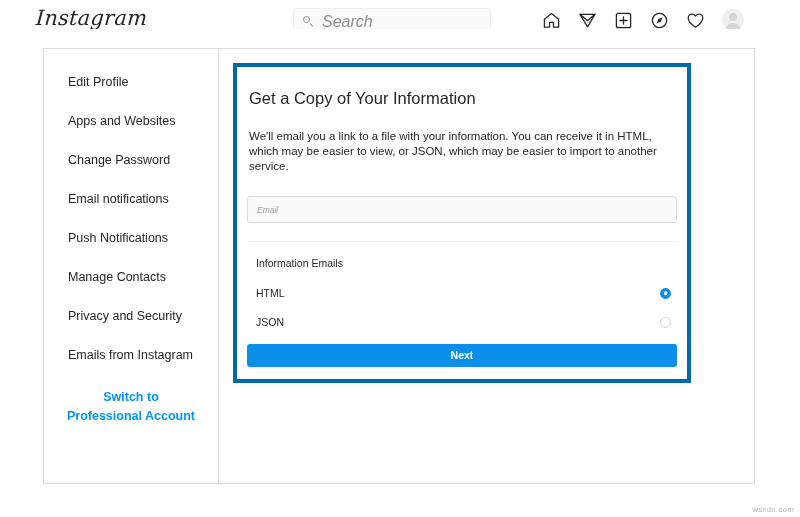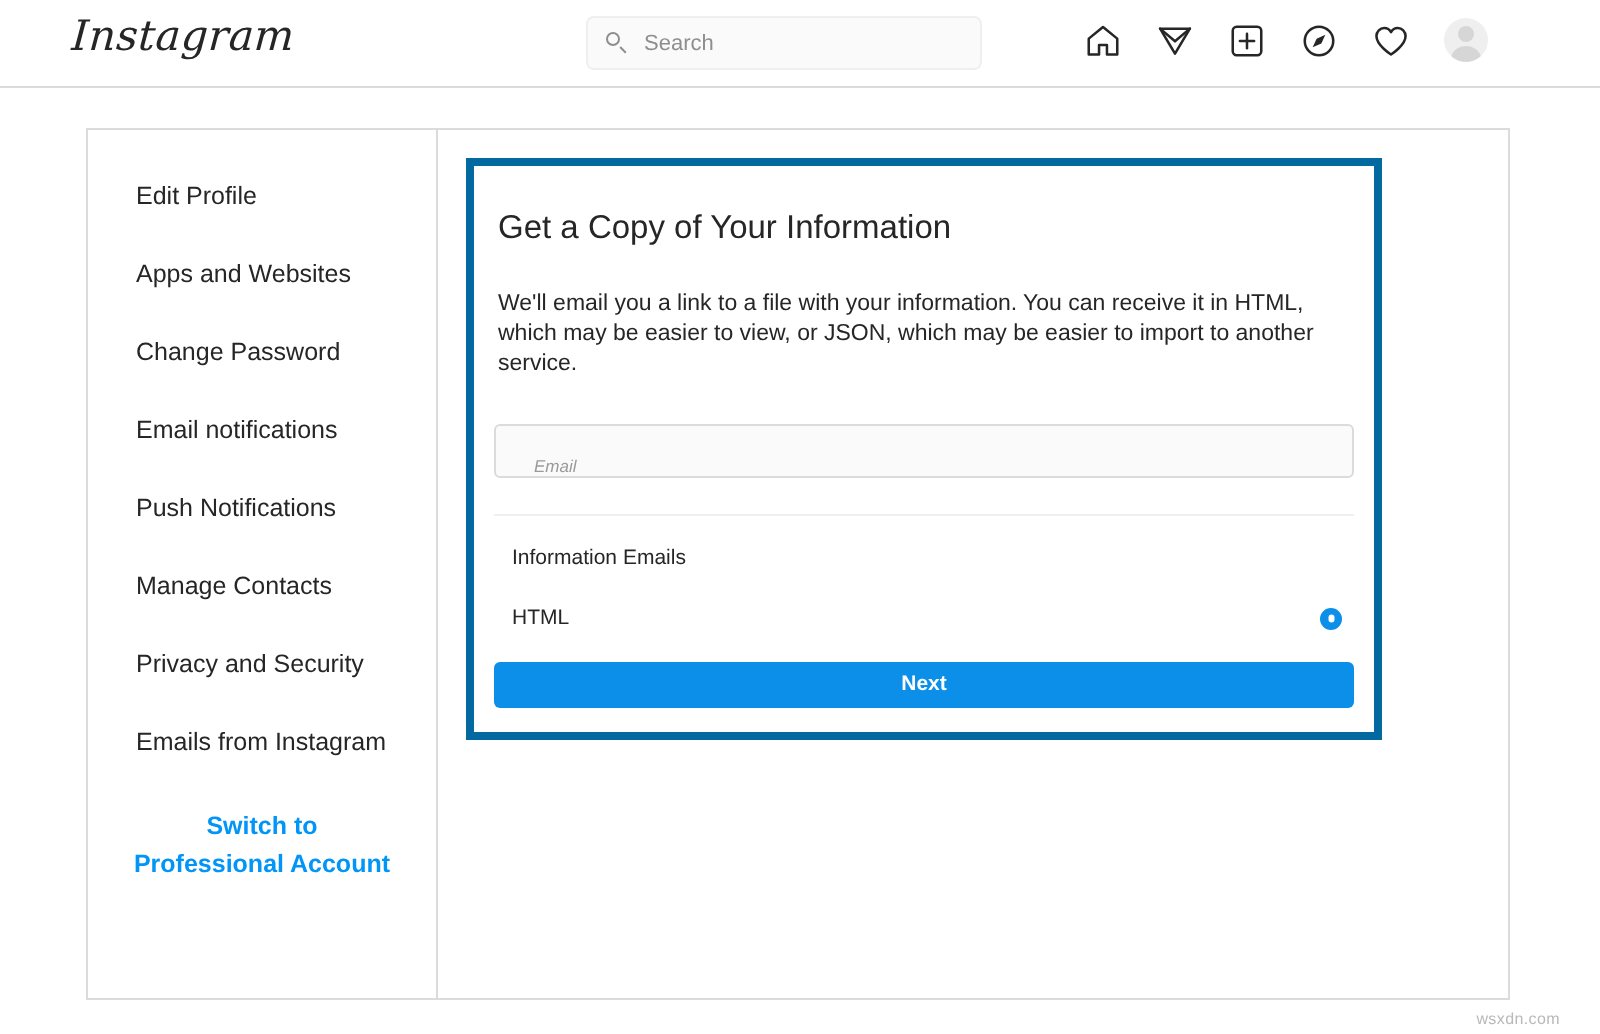--- a/index.html
+++ b/index.html
@@ -72,23 +72,24 @@
   .search-icon::after {
     content: "";
     position: absolute;
     left: 7px; top: 7.5px;
     width: 4px; height: 1.2px;
     background: #8e8e8e;
     transform: rotate(45deg);
     transform-origin: left center;
   }
   .search-placeholder {
-    font-size: 11px;
+    font-size: 16px;
     color: #8e8e8e;
     margin-left: 7px;
+    font-style: italic;
   }
   .navicons {
     position: absolute;
     right: 56px;
     top: 9px;
     display: flex;
     align-items: center;
     gap: 17px;
   }
   .navicons svg { display: block; }
@@ -115,21 +116,21 @@
     left: 50%; top: 14px;
     width: 15px; height: 13px;
     background: #d6d6d6;
     border-radius: 50% 50% 0 0;
     transform: translateX(-50%);
   }
 
   
   .page {
     position: absolute;
-    top: 45px; left: 0;
+    top: 29px; left: 0;
     width: 800px;
     height: 376px;
     background: #ffffff;
   }
 
   .settings-card {
     position: absolute;
     left: 43px;
     top: 19px;
     width: 712px;
@@ -198,22 +199,22 @@
     padding-left: 2px;
     padding-right: 4px;
   }
   .email-field {
     height: 27px;
     border: 1px solid #dbdbdb;
     background: #fafafa;
     border-radius: 3px;
     box-sizing: border-box;
     display: flex;
-    align-items: flex-end;
-    padding-left: 19px;
+    align-items: center;
+    padding-left: 9px;
     margin-bottom: 18px;
     font-style: italic;
   }
   .email-placeholder {
     font-size: 8.5px;
     color: #9a9a9a;
   }
   .divider {
     height: 1px;
     background: #efefef;
@@ -274,21 +275,21 @@
     font-size: 10.5px;
     font-weight: bold;
     font-family: "Liberation Sans", sans-serif;
     cursor: pointer;
     line-height: 23px;
     padding: 0;
   }
 
   .watermark {
     position: absolute;
-    right: 20px;
+    right: 6px;
     bottom: 3px;
     font-size: 8px;
     color: #b9b9b9;
     letter-spacing: 0.2px;
     margin-left: 12px;
   }
 </style>
 </head>
 <body>
 
@@ -364,20 +365,24 @@
 
         <div class="divider"></div>
 
         <div class="format-label">Information Emails</div>
 
         <div class="radio-row">
           <span class="radio-label">HTML</span>
           <span class="radio on"></span>
         </div>
 
+        <div class="radio-row">
+          <span class="radio-label">JSON</span>
+          <span class="radio off"></span>
+        </div>
 
         <button class="next-btn">Next</button>
 
       </div>
 
     </div>
 
   </div>
 
 </div>

